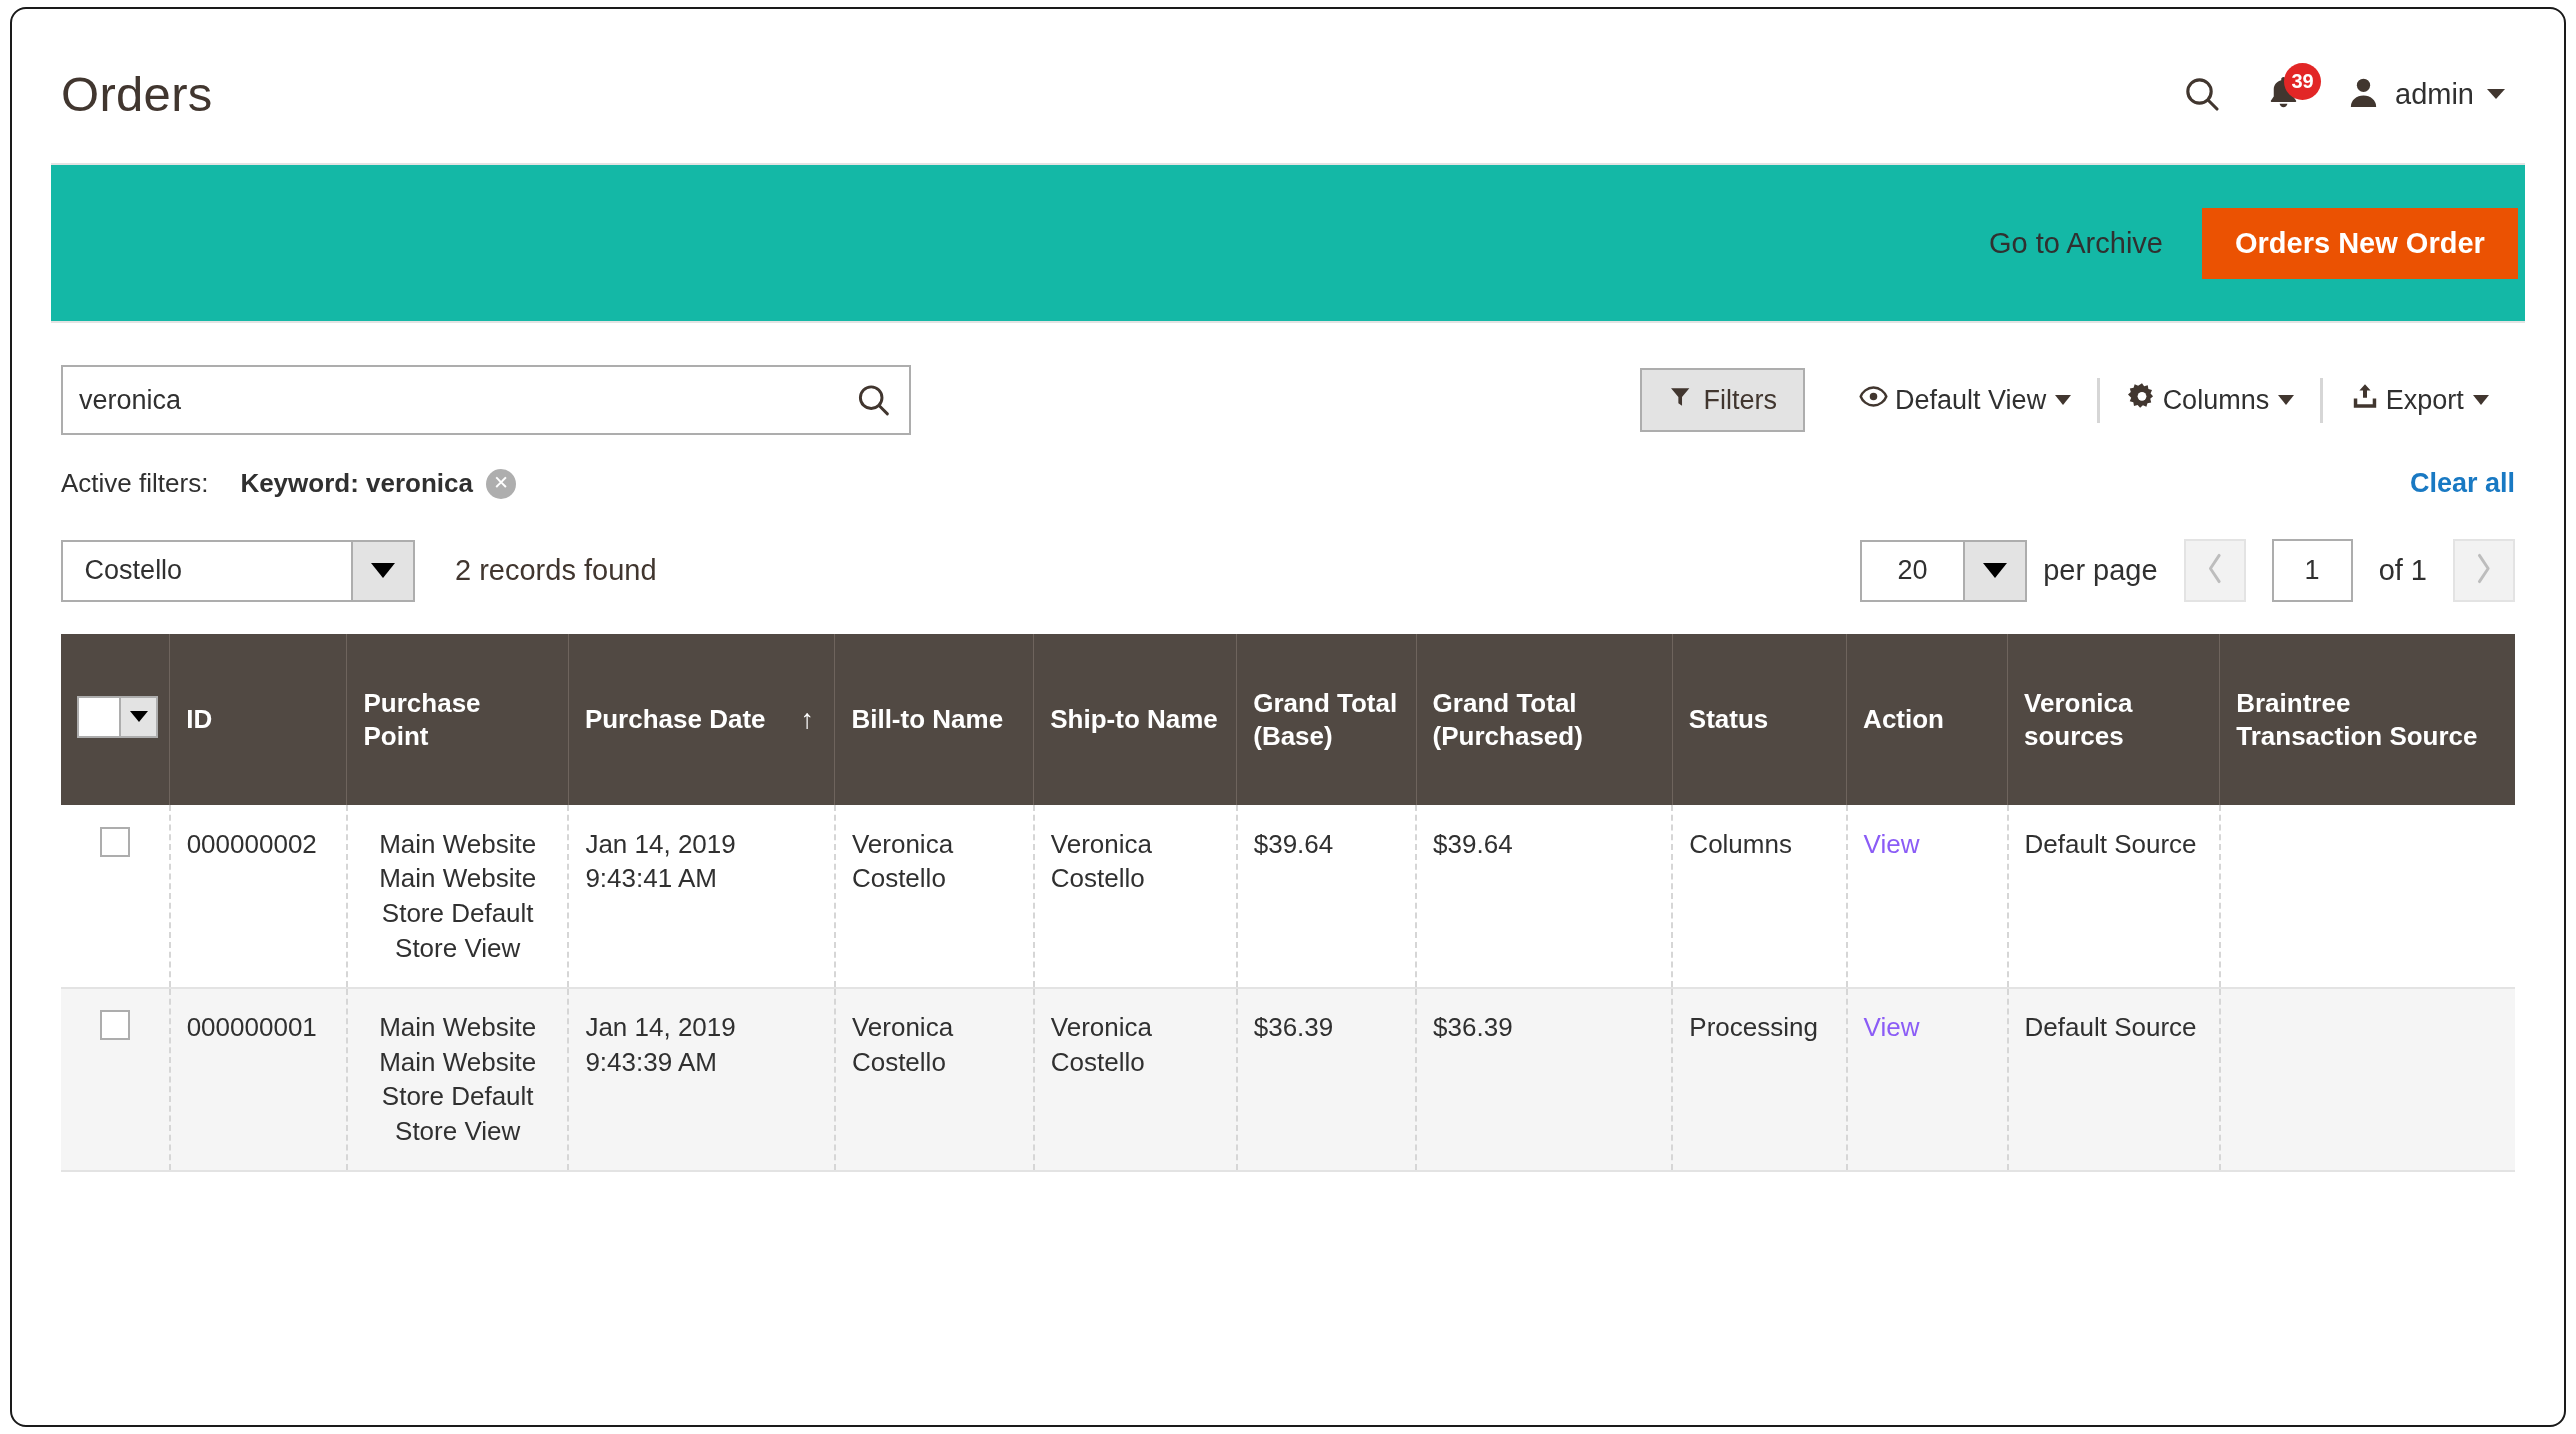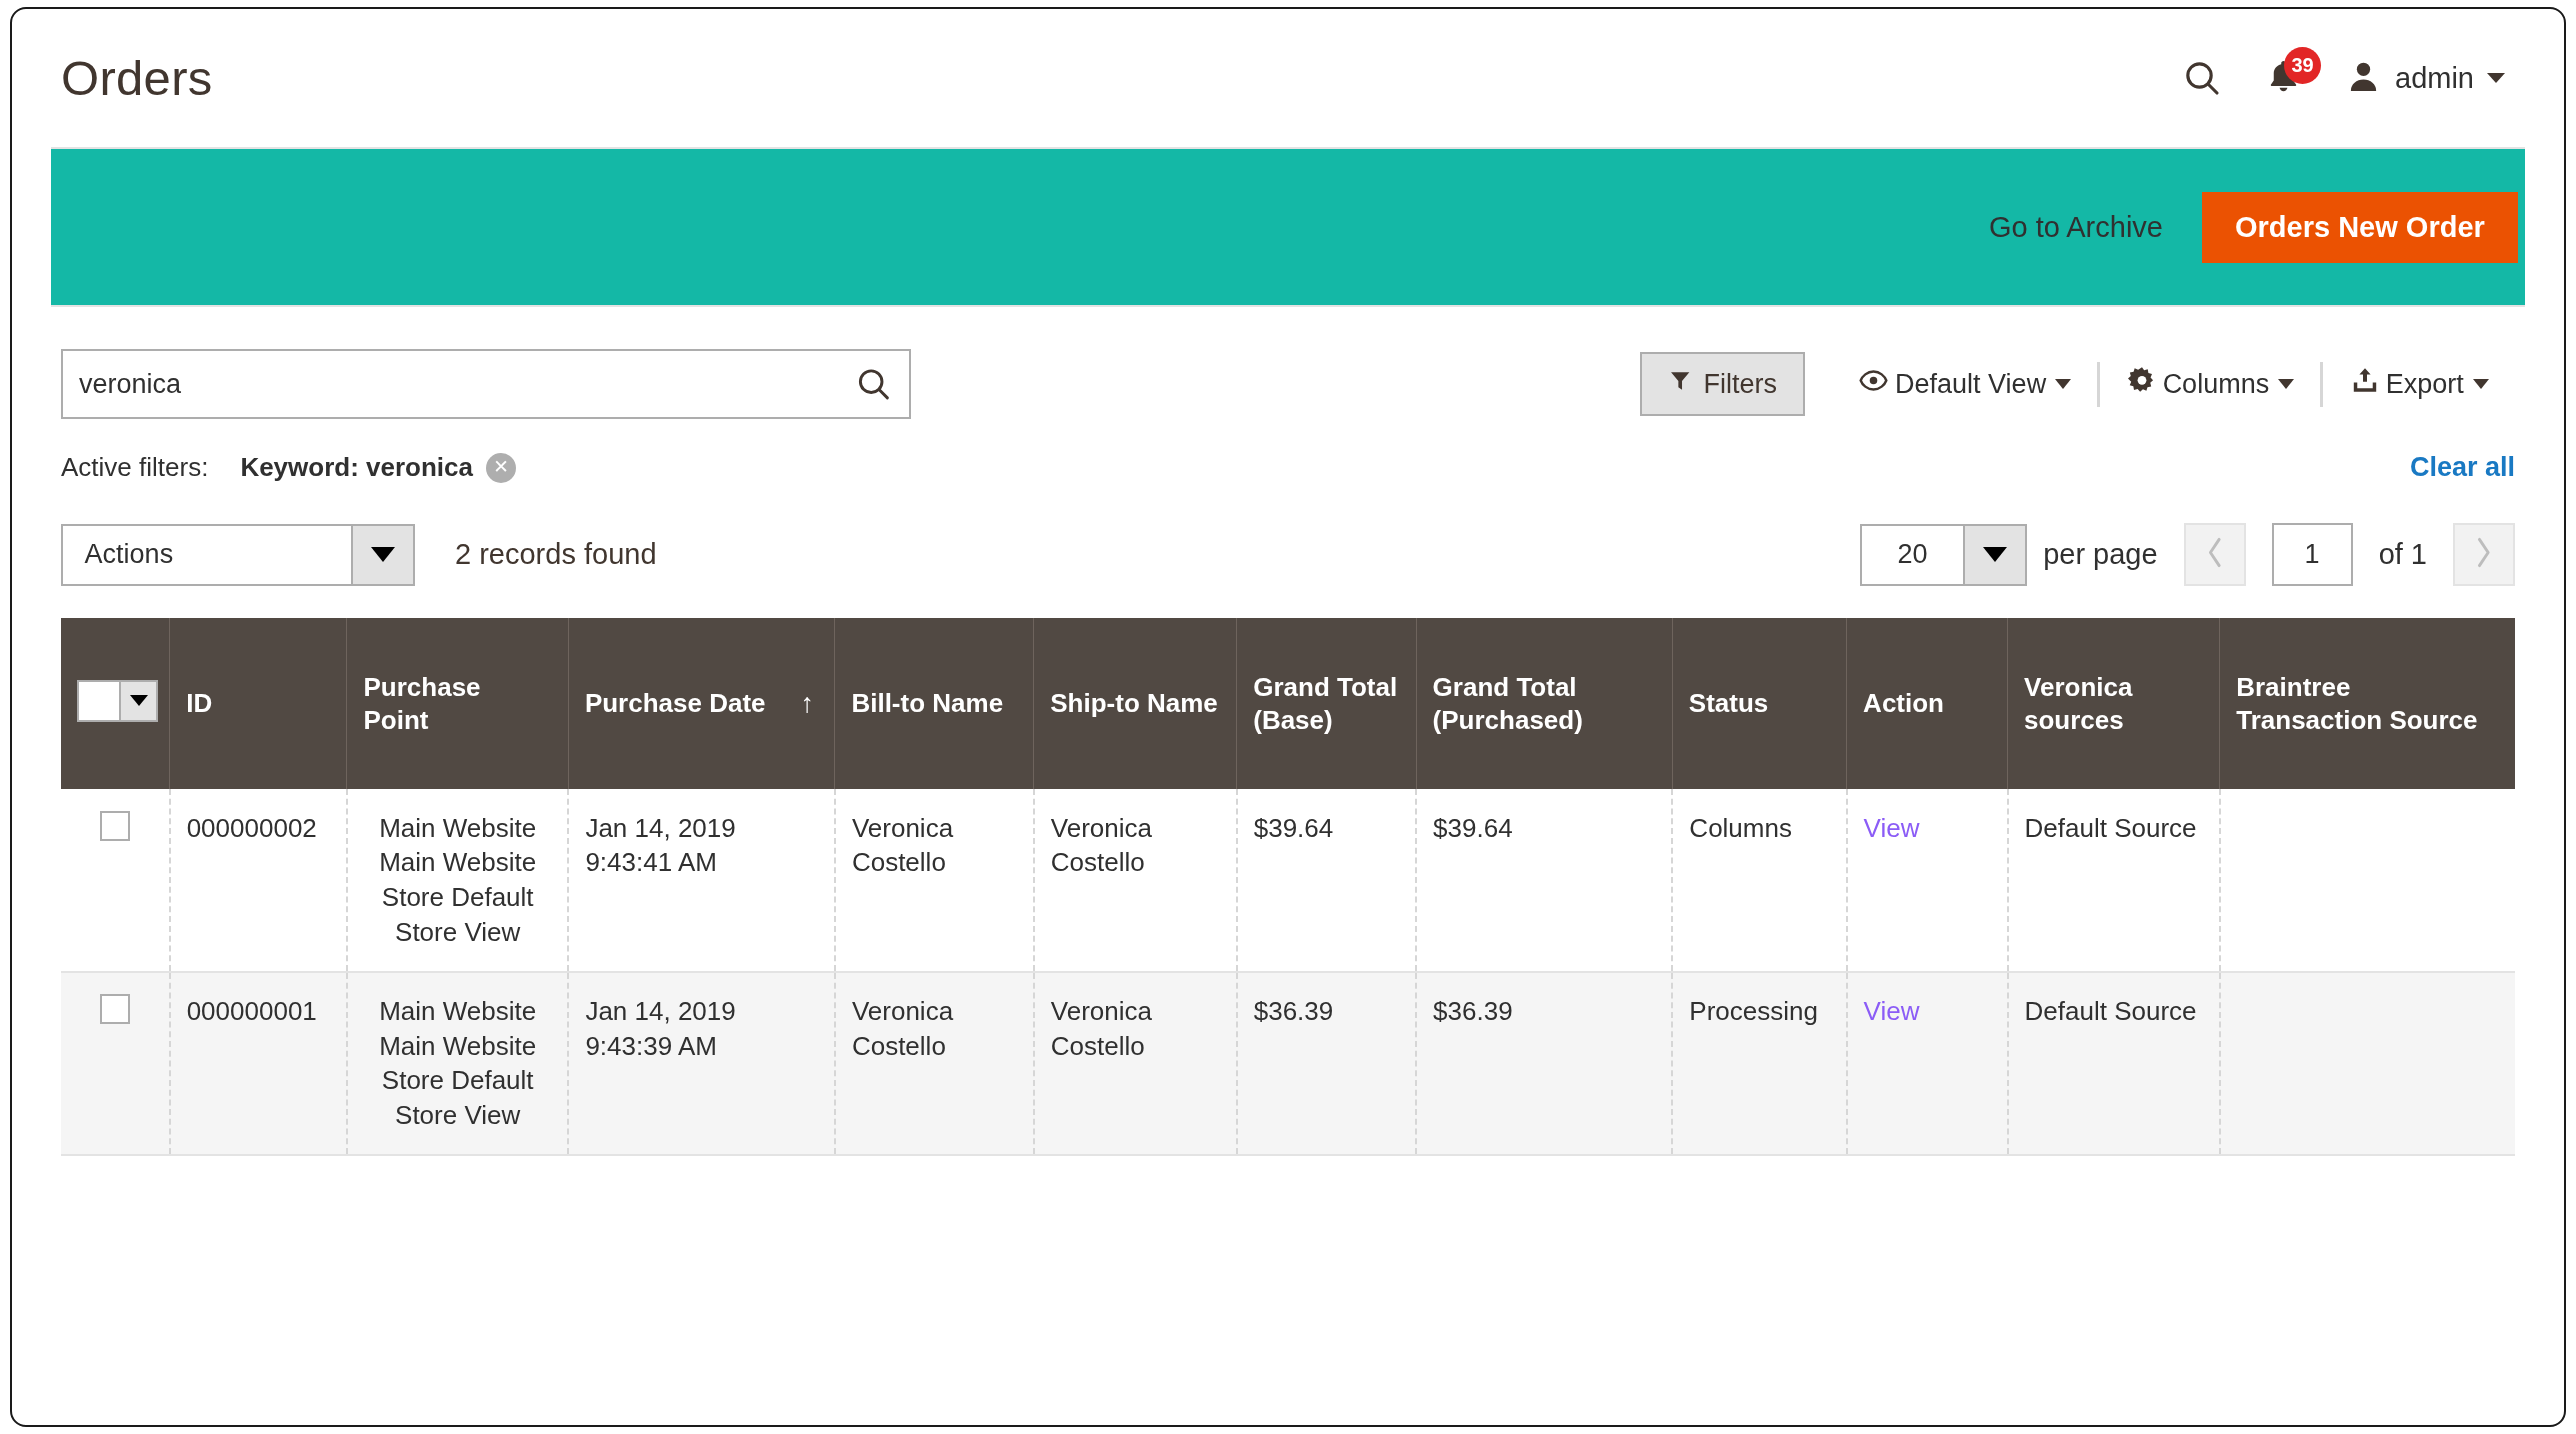--- a/index.html
+++ b/index.html
@@ -17,21 +17,21 @@
     left: 10px; top: 7.2px;
     width: 2556px; height: 1420px;
     border: 2.9px solid #1a1a1a;
     border-radius: 16px;
     background: #ffffff;
     overflow: hidden;
   }
   .inner {
     position: absolute;
     left: 0; top: 0; right: 0; bottom: 0;
-    padding: 0 39px;
+    padding: 16px 39px;
   }
 
   
   .page-header {
     display: flex;
     align-items: center;
     justify-content: space-between;
     height: 138px;
     padding: 0 10px 0 10px;
   }
@@ -454,21 +454,21 @@
         <span class="af-chip-text">Keyword: veronica</span>
         <span class="af-remove">✕</span>
       </span>
     </div>
     <div class="clear-all">Clear all</div>
   </div>
 
   <div class="grid-controls">
     <div class="gc-left">
       <div class="select-wrap actions-sel">
-        <span class="sel-value">Actions</span>
+        <span class="sel-value">Costello</span>
         <span class="sel-arrow">
               <i></i>
             </span>
       </div>
       <div class="records-found">2 records found</div>
     </div>
     <div class="gc-right">
       <div style="display:flex;align-items:center;">
         <div class="select-wrap per-page-sel">
           <span class="sel-value">20</span>

